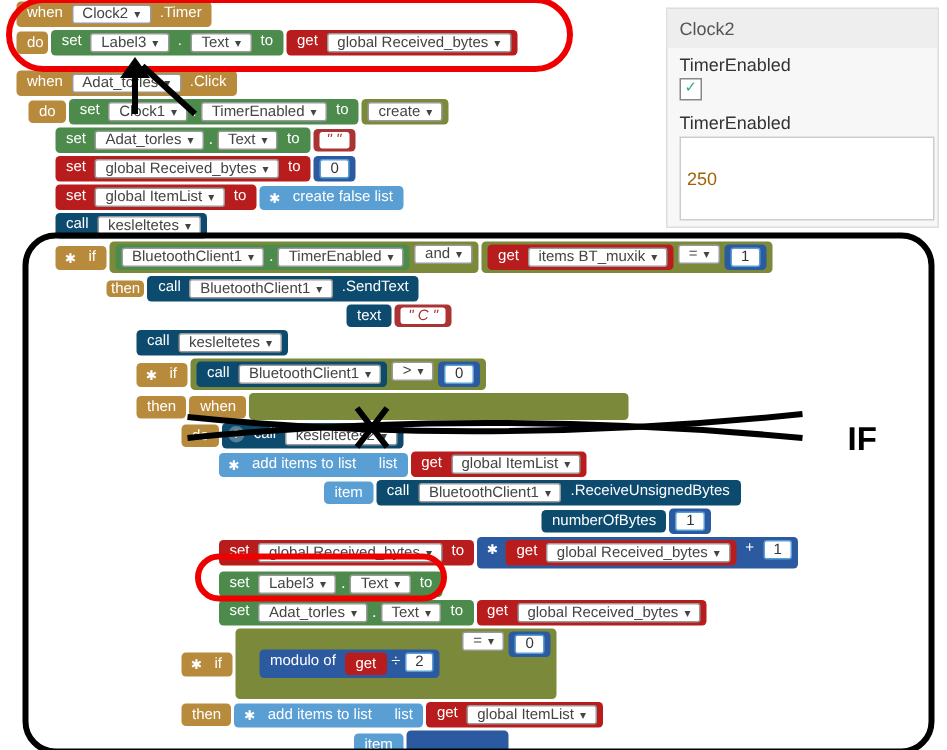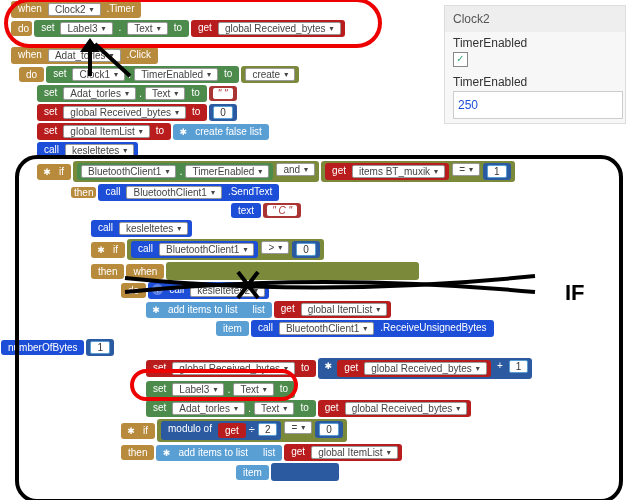--- a/index.html
+++ b/index.html
@@ -1,38 +1,38 @@
 <!DOCTYPE html>
 <html><head>
 <meta charset="utf-8">
 <style>
   body{margin:0;font-family:Arial,sans-serif;font-size:11px;background:#fff;color:#fff;overflow:hidden;width:631px;height:500px;position:relative}
   .ws{position:absolute;top:0;left:0;width:420px}
   .blk{display:inline-flex;align-items:flex-start;border-radius:3px;margin:1px;padding:2px 4px;gap:3px;white-space:nowrap}
   .row{display:flex;align-items:center;flex-wrap:nowrap}
   .ind1{margin-left:18px}.ind2{margin-left:36px}.ind3{margin-left:70px}.ind4{margin-left:90px}.ind5{margin-left:120px}.ind6{margin-left:145px}
   .mustard{background:#b88a3c}.olive{background:#7a8a3a}.green{background:#4d8b4d}.orange{background:#b91c1c}
-  .purple{background:#1d4ed8}.dblue{background:#2c5aa0}.lblue{background:#5a9fd4}.red{background:#a33}
+  .purple{background:#0c4a6e}.dblue{background:#2c5aa0}.lblue{background:#5a9fd4}.red{background:#a33}
   .dd{background:#fff;color:#444;border:1px solid #999;padding:0 6px;border-radius:2px;font-size:10px;display:inline-flex;align-items:center;gap:2px}
   .dd::after{content:"▾";font-size:8px;margin-left:2px}
   .num{background:#fff;color:#333;padding:0 6px;border-radius:2px;font-size:10px;border:1px solid #5a9fd4}
   .txt{background:#fff;color:#a33;padding:0 5px;border-radius:2px;font-size:10px;font-style:italic}
   .gear{width:12px;height:12px;display:inline-flex;align-items:center;justify-content:center;color:#fff;font-size:9px}
   .gear::before{content:"✱"}
   .q{display:inline-flex;width:11px;height:11px;background:rgba(255,255,255,.3);border-radius:50%;align-items:center;justify-content:center;font-size:8px}
   .q::before{content:"?"}
   .kw{color:#fff;font-size:10px;padding:0 3px}
 
   
   .panel{position:absolute;right:5px;top:5px;width:180px;background:#f7f7f7;color:#333;border:1px solid #ddd;font-size:12px}
   .panel .hd{background:#eee;padding:6px 8px;font-weight:normal;color:#555}
   .prop{padding:4px 8px}
   .cb{display:inline-block;width:13px;height:13px;border:1px solid #888;background:#fff;text-align:center;line-height:11px;color:#3a7;font-size:10px;margin-top:2px}
   .cb.checked::before{content:"✓"}
-  .inp{width:160px;border:1px solid #ccc;padding:6px 4px;font-size:12px;background:#fff;color:#1d4ed8;margin-top:2px}
+  .inp{width:160px;border:1px solid #ccc;padding:20px 4px;font-size:12px;background:#fff;color:#a16207;margin-top:2px}
 
   
   .ring1{position:absolute;border:4px solid #e00;border-radius:30px;pointer-events:none}
   .box{position:absolute;border:4px solid #000;border-radius:22px;pointer-events:none}
   .iftext{position:absolute;color:#000;font-weight:bold;font-size:22px}
   svg.ann{position:absolute;pointer-events:none}
 </style>
 </head>
 <body>
 
@@ -218,21 +218,21 @@
   <div class="row" style="margin-left:215px">
     <span class="blk lblue">
         <span class="kw">item</span>
       </span>
     <span class="blk purple">
         <span class="kw">call</span>
         <span class="dd">BluetoothClient1</span>
         <span class="kw">.ReceiveUnsignedBytes</span>
       </span>
   </div>
-  <div class="row" style="">
+  <div class="row" style="margin-left:360px">
     <span class="blk purple">
         <span class="kw">numberOfBytes</span>
       </span>
     <span class="blk dblue">
         <span class="num">1</span>
       </span>
   </div>
   <div class="row ind6">
     <span class="blk orange">
         <span class="kw">set</span>
@@ -271,21 +271,21 @@
         <span class="dd">global Received_bytes</span>
       </span>
   </div>
 
   <div class="row ind5">
     <span class="blk mustard">
         <span class="gear"></span>
         <span class="kw">if</span>
       </span>
     <span class="blk olive">
-      <span class="blk dblue" style="margin:0">
+      <span class="blk dblue" style="margin:12px">
           <span class="kw">modulo of</span>
         <span class="blk orange" style="margin:0">
             <span class="kw">get</span>
           </span>
         <span>÷</span>
           <span class="num">2</span>
       </span>
       <span class="dd">=</span>
       <span class="blk dblue" style="margin:0">
           <span class="num">0</span>

